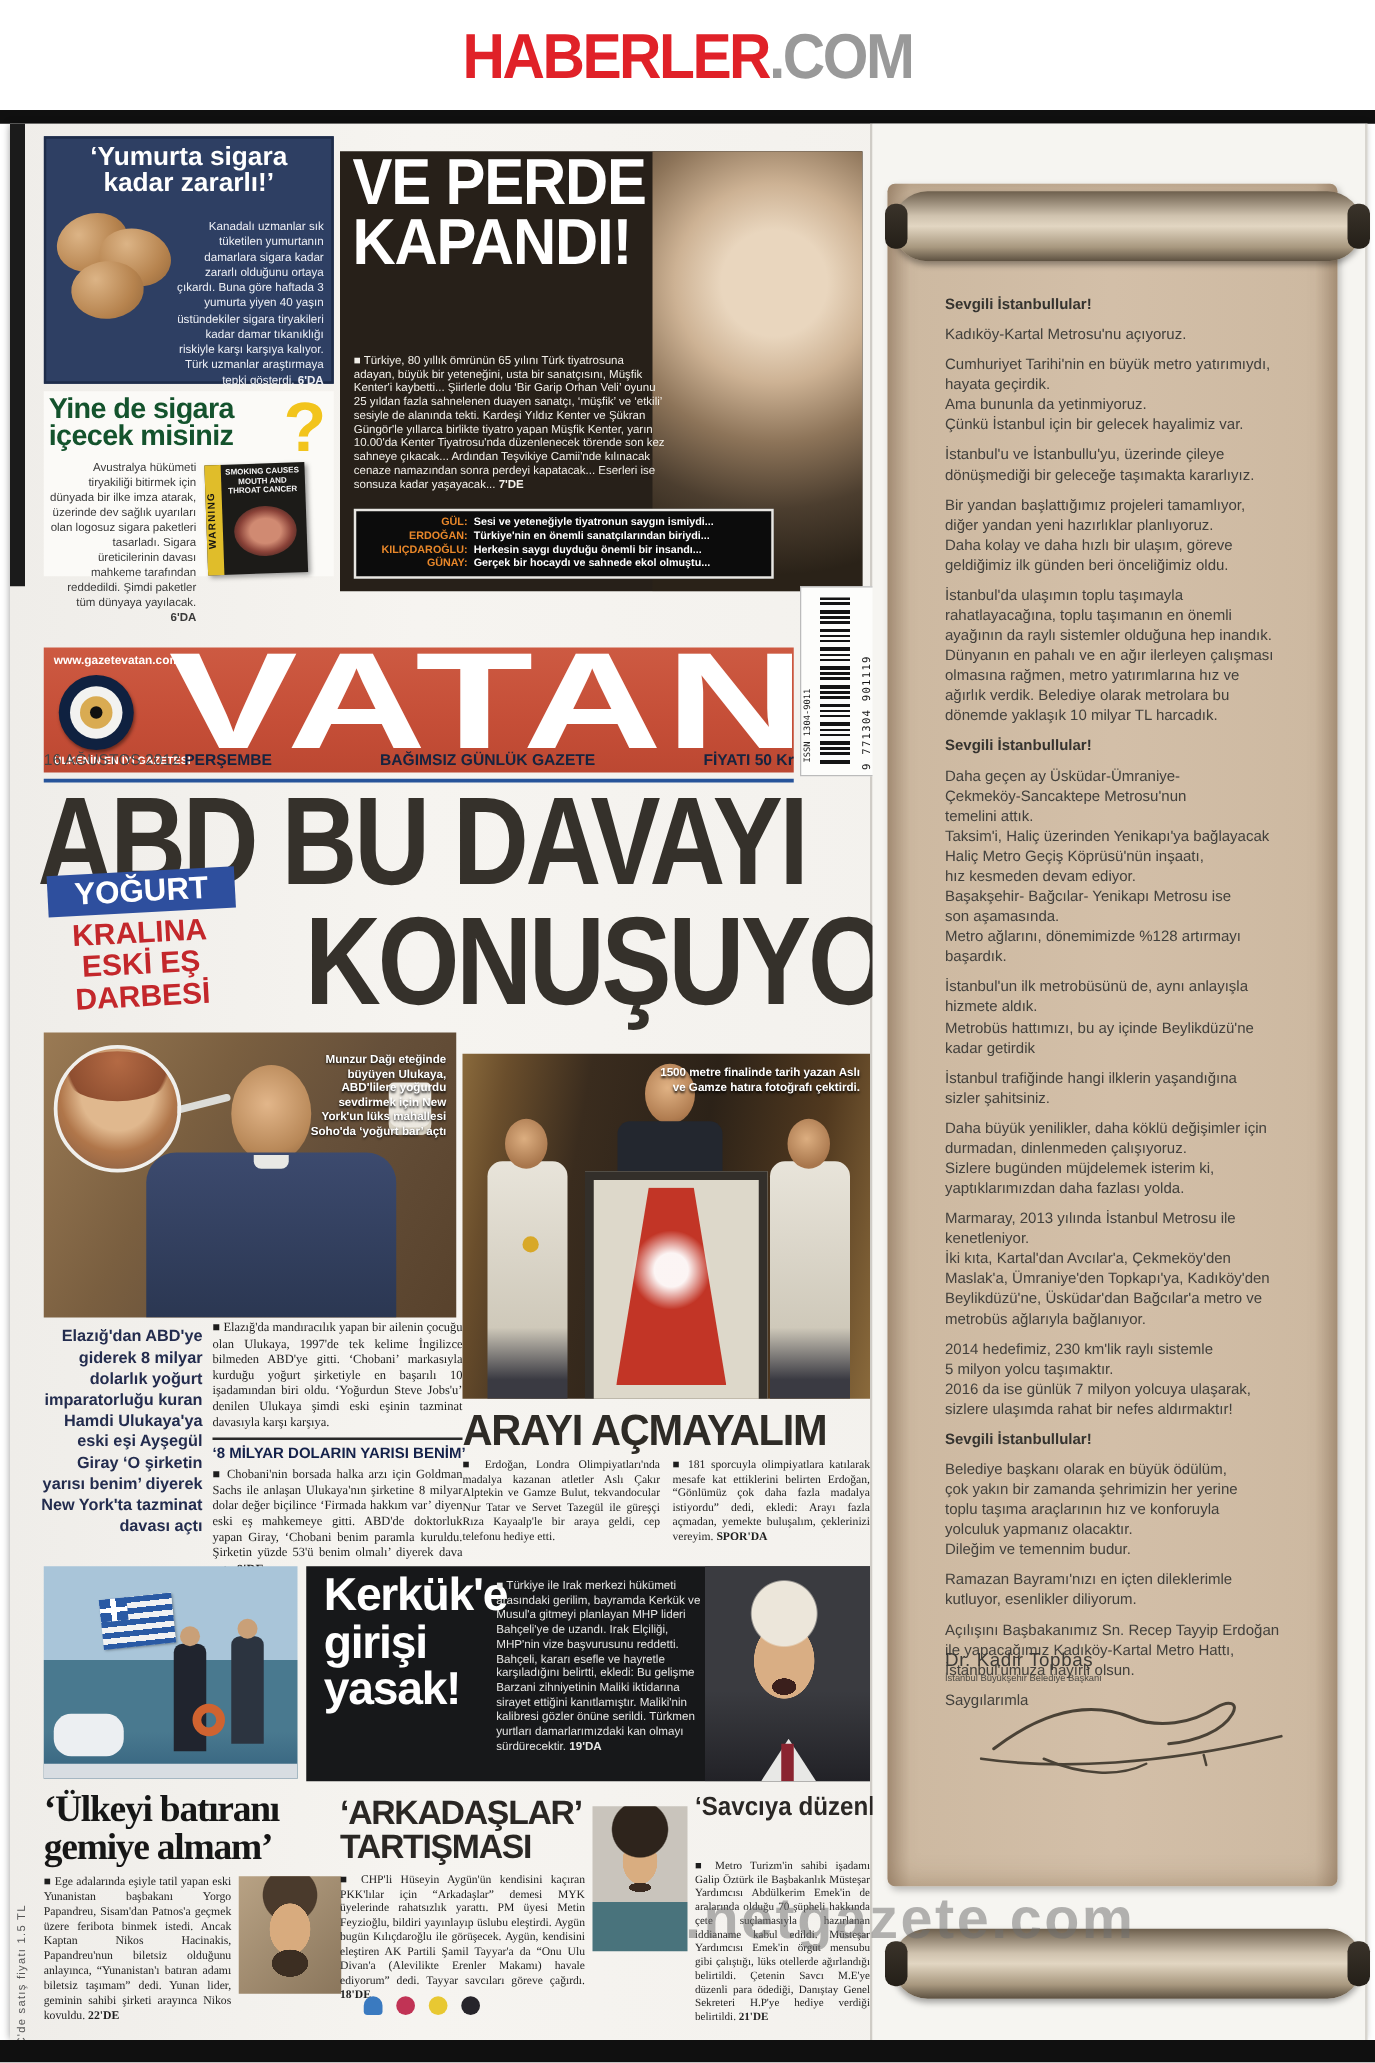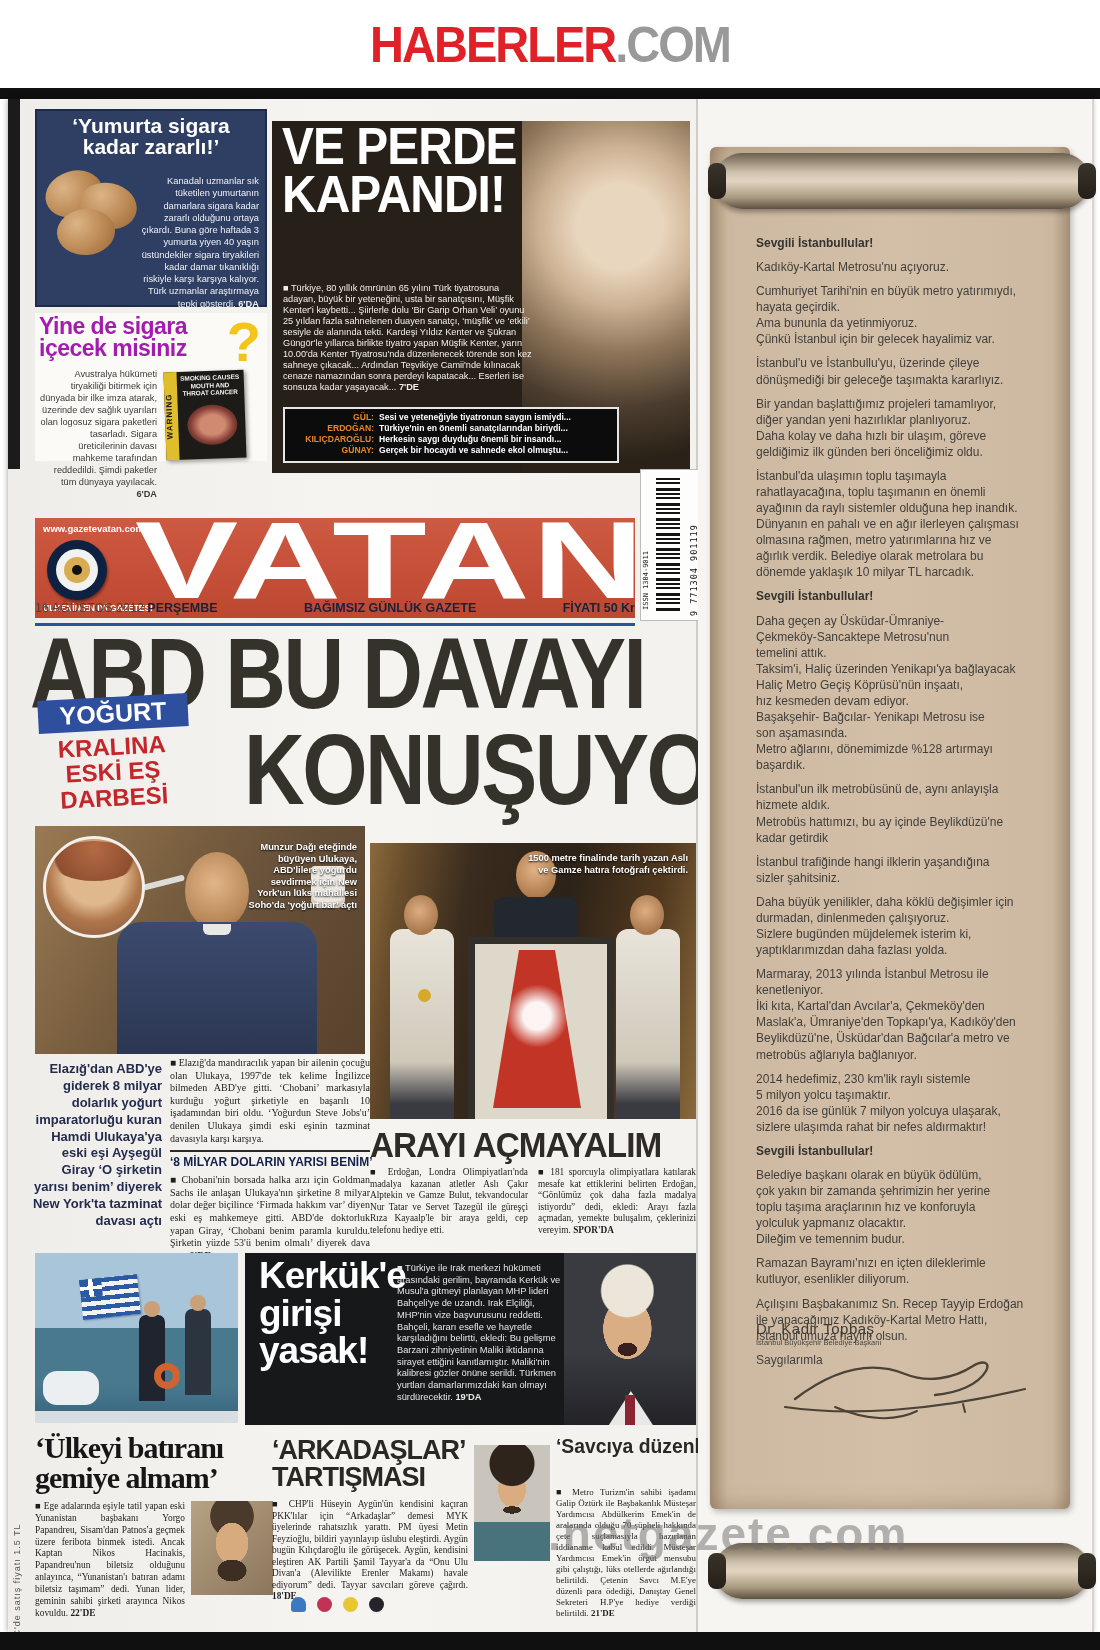--- a/index.html
+++ b/index.html
@@ -33,21 +33,21 @@
     background:radial-gradient(circle at 35% 30%,#dcb486,#b6834e 62%,#92663a);}
   .egg1{left:10px;top:62px;transform:rotate(-18deg);}
   .egg2{left:44px;top:74px;transform:rotate(12deg);}
   .egg3{left:22px;top:100px;transform:rotate(-4deg);}
   .egg-body{position:absolute;left:8px;top:66px;width:216px;color:#eef0f6;
     font-size:9.3px;line-height:1.32;text-align:right;padding-left:96px;box-sizing:border-box;}
   .pref{font-weight:bold;}
 
   
   .smoke-box{left:27px;top:214px;width:232px;height:148px;background:#fbfaf7;}
-  .smoke-head{position:absolute;left:4px;top:2px;width:200px;color:#a21caf;
+  .smoke-head{position:absolute;left:4px;top:2px;width:200px;color:#14532d;
     font-size:23px;font-weight:bold;line-height:.97;letter-spacing:-.5px;}
   .qmark{position:absolute;right:6px;top:-4px;font-size:56px;font-weight:bold;color:#f2c41c;}
   .smoke-body{position:absolute;left:4px;top:56px;width:118px;color:#3a3a3a;
     font-size:9.2px;line-height:1.3;text-align:right;}
   .pack{position:absolute;left:130px;top:58px;width:80px;height:88px;background:#1c1b18;
     transform:rotate(-2deg);box-shadow:2px 2px 4px rgba(0,0,0,.4);}
   .pack-spine{position:absolute;left:0;top:0;bottom:0;width:13px;background:#e0bd2a;
     color:#141414;font-size:8px;font-weight:bold;writing-mode:vertical-rl;
     transform:rotate(180deg);text-align:center;letter-spacing:1px;}
   .pack-top{position:absolute;left:16px;top:3px;width:60px;color:#f3f3f3;

